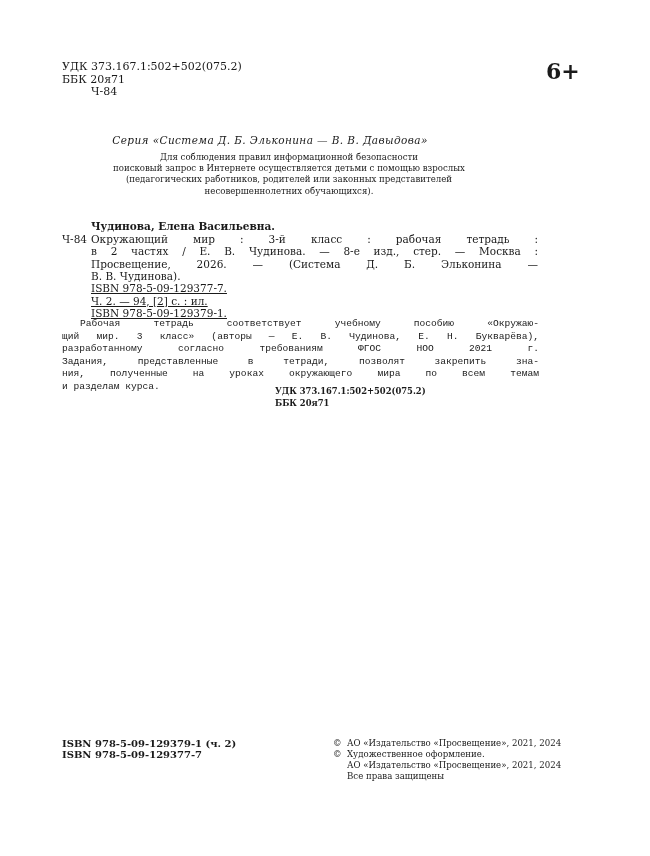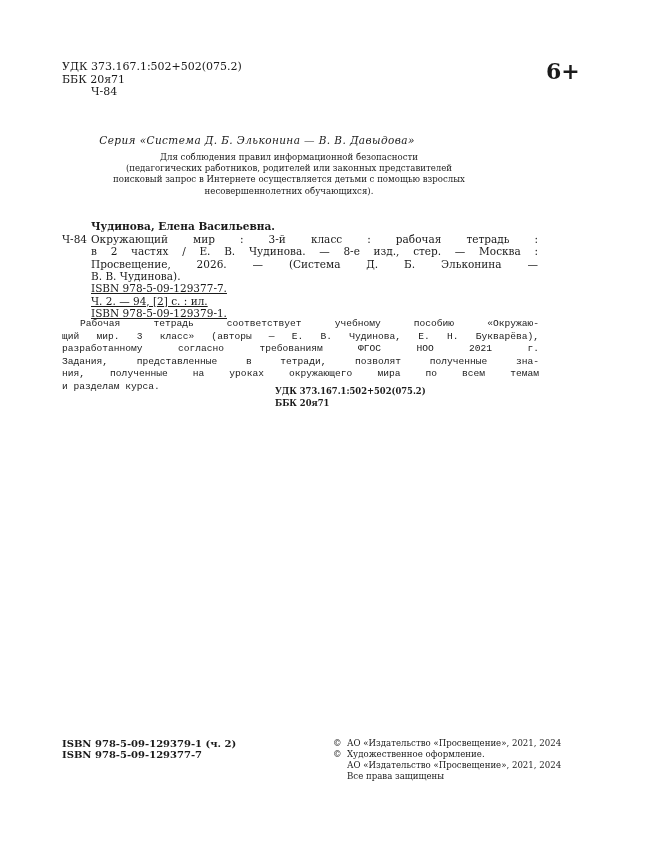--- a/index.html
+++ b/index.html
@@ -9,21 +9,21 @@
       color: #1a1a1a;
     }
     .abs { position: absolute; }
 
     #udk-top { left: 62px; top: 61px; font-size: 11px; line-height: 12.5px; }
     #udk-top div { white-space: pre; }
     #udk-top .ch { padding-left: 29px; }
 
     #age { left: 546px; top: 58px; font-size: 22px; font-weight: bold; font-family: "DejaVu Serif", serif; }
 
-    #series { left: 0; width: 514px; top: 134px; text-align: center; font-size: 10.5px; font-style: italic; letter-spacing: 0.4px; }
+    #series { left: 0; width: 514px; top: 134px; text-align: center; font-size: 10.5px; font-style: italic; letter-spacing: 0.4px; padding-left: 13px; }
 
     #safety { left: 0; width: 578px; top: 152px; text-align: center; font-size: 8.6px; line-height: 11.2px; }
     #safety div { white-space: pre; }
 
     #biblio { left: 62px; top: 220px; width: 530px; font-size: 10.5px; line-height: 12.6px; }
     #biblio .author { padding-left: 29px; font-weight: bold; }
     #biblio .row { display: flex; }
     #biblio .code { width: 29px; flex: none; }
     #biblio .body { width: 447px; text-align: justify; }
     #biblio .body div { text-align: justify; text-align-last: justify; }
@@ -55,22 +55,22 @@
   <div>ББК 20я71</div>
   <div class="ch">Ч-84</div>
 </div>
 
 <div id="age" class="abs">6+</div>
 
 <div id="series" class="abs">Серия «Система Д. Б. Эльконина — В. В. Давыдова»</div>
 
 <div id="safety" class="abs">
   <div>Для соблюдения правил информационной безопасности</div>
+  <div>поисковый запрос в Интернете осуществляется детьми с помощью взрослых</div>
   <div>(педагогических работников, родителей или законных представителей</div>
-  <div>поисковый запрос в Интернете осуществляется детьми с помощью взрослых</div>
   <div>несовершеннолетних обучающихся).</div>
 </div>
 
 <div id="biblio" class="abs">
   <div class="author">Чудинова, Елена Васильевна.</div>
   <div class="row">
     <div class="code">Ч-84</div>
     <div class="body">
       <div>Окружающий мир : 3-й класс : рабочая тетрадь :</div>
       <div>в 2 частях / Е. В. Чудинова. — 8-е изд., стер. — Москва :</div>
@@ -83,21 +83,21 @@
 <div id="isbns" class="abs">
   <div>ISBN 978-5-09-129377-7.</div>
   <div>Ч. 2. — 94, [2] с. : ил.</div>
   <div>ISBN 978-5-09-129379-1.</div>
 </div>
 
 <div id="annot" class="abs">
   <div class="first">Рабочая тетрадь соответствует учебному пособию «Окружаю-</div>
   <div>щий мир. 3 класс» (авторы — Е. В. Чудинова, Е. Н. Букварёва),</div>
   <div>разработанному согласно требованиям ФГОС НОО 2021 г.</div>
-  <div>Задания, представленные в тетради, позволят полученные зна-</div>
+  <div>Задания, представленные в тетради, позволят закрепить зна-</div>
   <div>ния, полученные на уроках окружающего мира по всем темам</div>
   <div class="last">и разделам курса.</div>
 </div>
 
 <div id="udk-bottom" class="abs">
   <div>УДК 373.167.1:502+502(075.2)</div>
   <div>ББК 20я71</div>
 </div>
 
 <div id="isbn-footer" class="abs">

